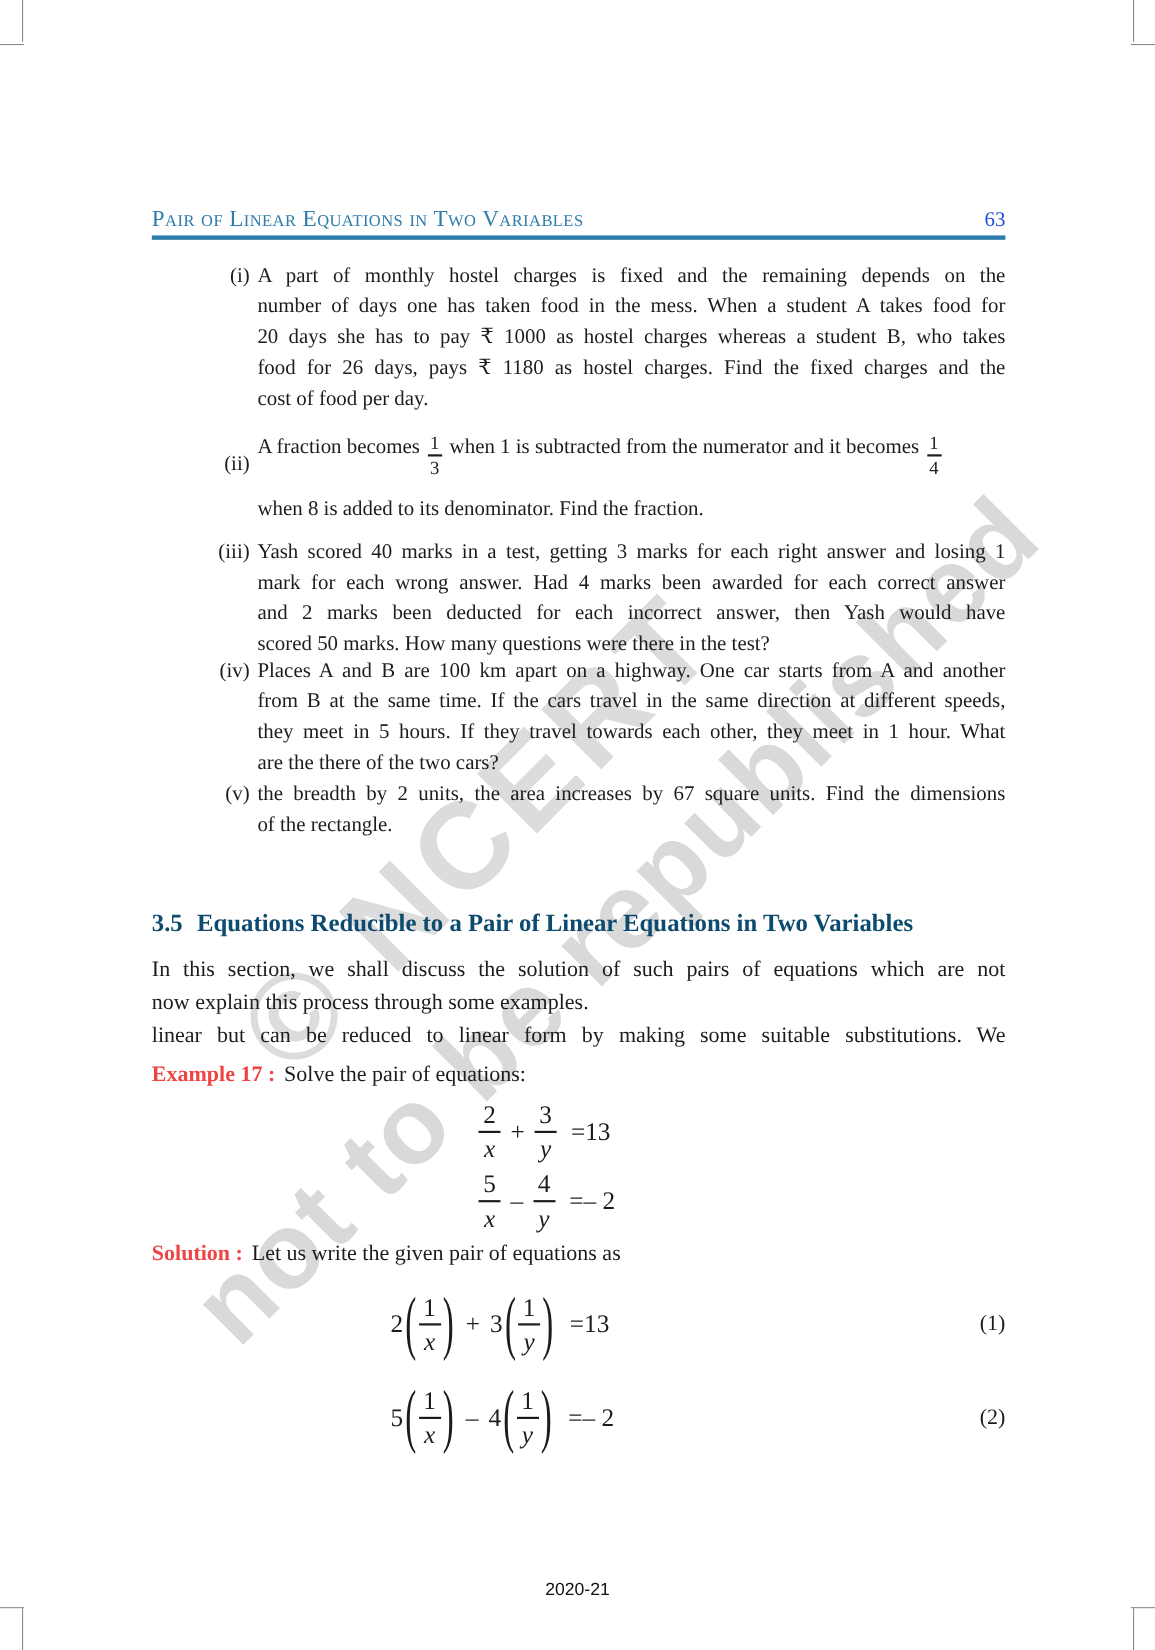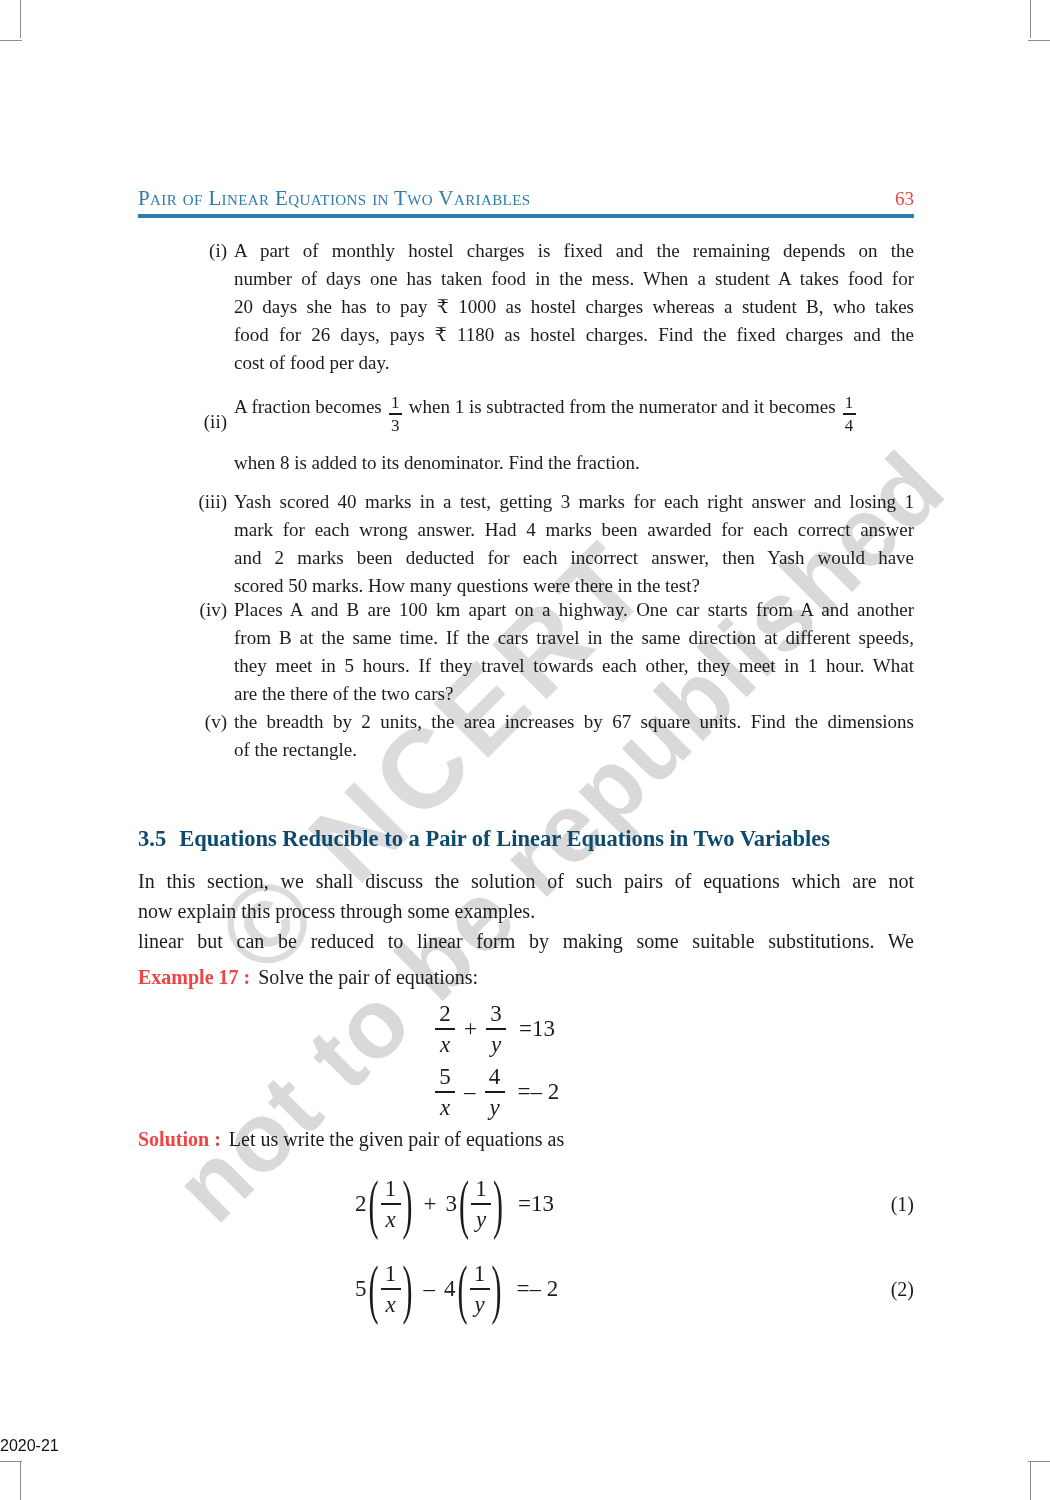--- a/index.html
+++ b/index.html
@@ -14,21 +14,21 @@
     font-weight:700; white-space:nowrap; text-align:center; z-index:0;
     user-select:none; line-height:1.2;
   }
   #wm-copyright { left:150px; top:690px; width:570px; font-size:112px; letter-spacing:8px; color:#dcdcdc; transform:rotate(-45deg); }
   #wm-notice   { left:-45px; top:778px; width:1210px; font-size:98px; letter-spacing:2px; color:#d9d9d9; transform:rotate(-45deg); }
   
   .cm { position:absolute; background:#8c8c8c; z-index:3; }
   
   #header-row { position:absolute; left:138px; top:186px; width:776px; display:flex; justify-content:space-between; align-items:baseline; z-index:2; }
   #header-title { font-variant:small-caps; font-size:21px; letter-spacing:0.4px; color:#2d7cab; }
-  #page-number { font-size:19px; color:#ef4444; }
+  #page-number { font-size:19px; color:#1d4ed8; }
   #header-rule { position:absolute; left:138px; top:214px; width:776px; height:4px; background:#2d7cab; z-index:2; }
   
   .problem { position:absolute; left:138px; width:776px; display:flex; z-index:2; font-size:19px; line-height:28px; }
   .problem .plabel { width:96px; text-align:right; padding-right:7px; box-sizing:border-box; flex:0 0 96px; }
   .problem .pbody { flex:1; min-width:0; }
   .jline { text-align:justify; text-align-last:justify; }
   .jline.last { text-align-last:left; }
   
   .fracline { display:flex; align-items:flex-start; height:52px; }
   .fracline .seg { white-space:nowrap; }
@@ -49,21 +49,21 @@
   .deq { position:absolute; left:435px; display:flex; align-items:center; z-index:2; font-size:23px; }
   .op { margin:0 9px; font-size:23px; }
   .eqs { margin-left:13px; }
   .rhs { white-space:nowrap; }
   .neq-row { position:absolute; left:138px; width:776px; height:76px; z-index:2; }
   .neq { position:absolute; left:217px; top:0; height:76px; display:flex; align-items:center; font-size:23px; }
   .coeff { font-size:23px; }
   .paren { display:inline-block; font-size:30px; transform:scaleY(2.15); line-height:1; margin:0 2px; font-weight:400; }
   .eq-number { position:absolute; right:0; top:50%; transform:translateY(-50%); font-size:20px; }
   
-  #footer { position:absolute; left:0; top:1437px; width:1050px; text-align:left; font-family:"Liberation Sans","DejaVu Sans",sans-serif; font-size:16px; color:#111; z-index:2; }
+  #footer { position:absolute; left:0; top:1437px; width:1050px; text-align:center; font-family:"Liberation Sans","DejaVu Sans",sans-serif; font-size:16px; color:#111; z-index:2; }
 </style>
 </head>
 <body>
 
 <div id="page">
 
   <div class="wm" id="wm-copyright">© NCERT</div>
   <div class="wm" id="wm-notice">not to be republished</div>
 
   <div class="cm" style="left:20px;top:0;width:1px;height:38px;"></div>

